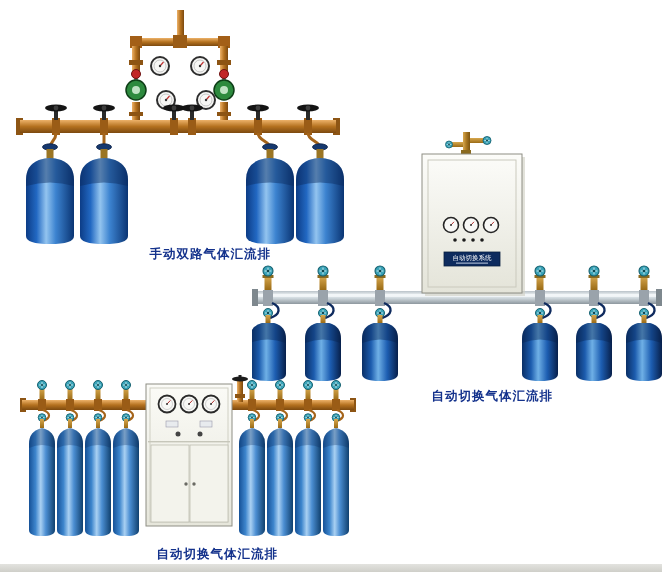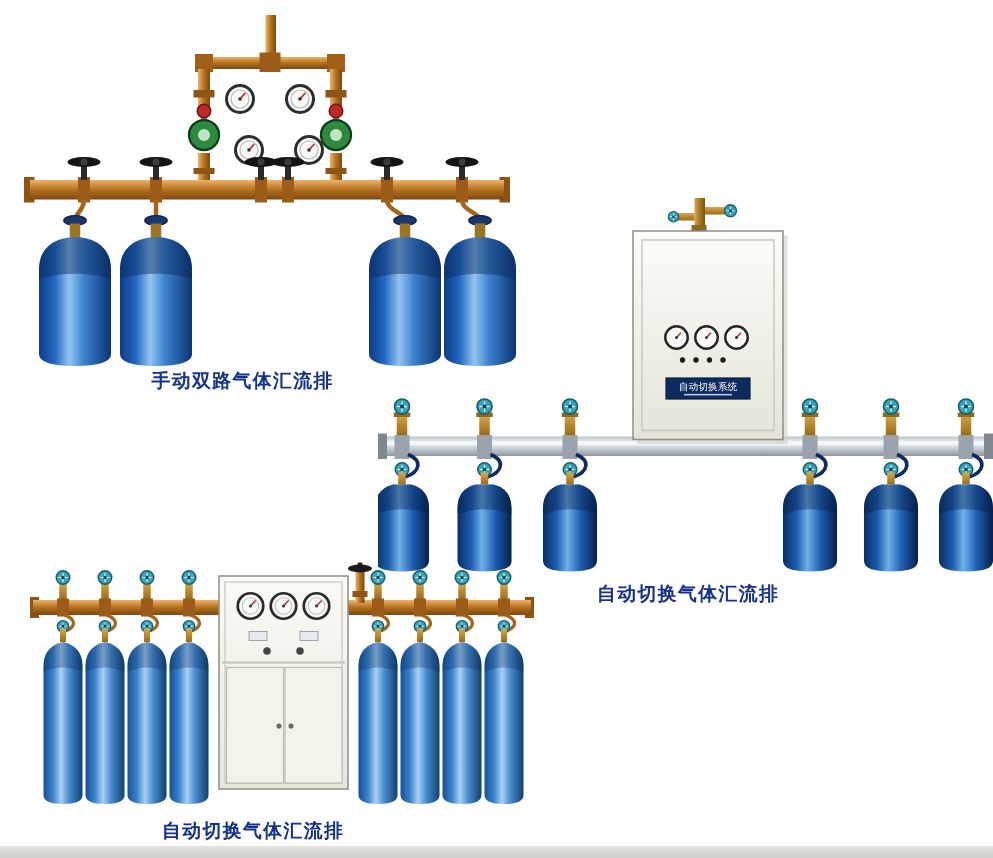--- a/index.html
+++ b/index.html
@@ -2,21 +2,21 @@
 <html><head>
 <meta charset="utf-8">
 <style>
   html,body { margin:0; padding:0; background:#fff; }
   .page {
     position:relative; width:662px; height:572px; background:#ffffff;
     overflow:hidden; font-family:"Liberation Sans", sans-serif;
   }
   .fig { position:absolute; }
   .caption {
-    position:absolute; text-align:left; font-weight:bold;
+    position:absolute; text-align:right; font-weight:bold;
     font-size:12.5px; letter-spacing:1px; color:#14328c;
     font-family:"Liberation Sans", sans-serif; white-space:nowrap;
   }
   .bottom-strip {
     position:absolute; left:0; top:564px; width:662px; height:8px;
     background:linear-gradient(#e3e3df,#cfcfc9);
   }
 </style>
 </head>
 <body>

